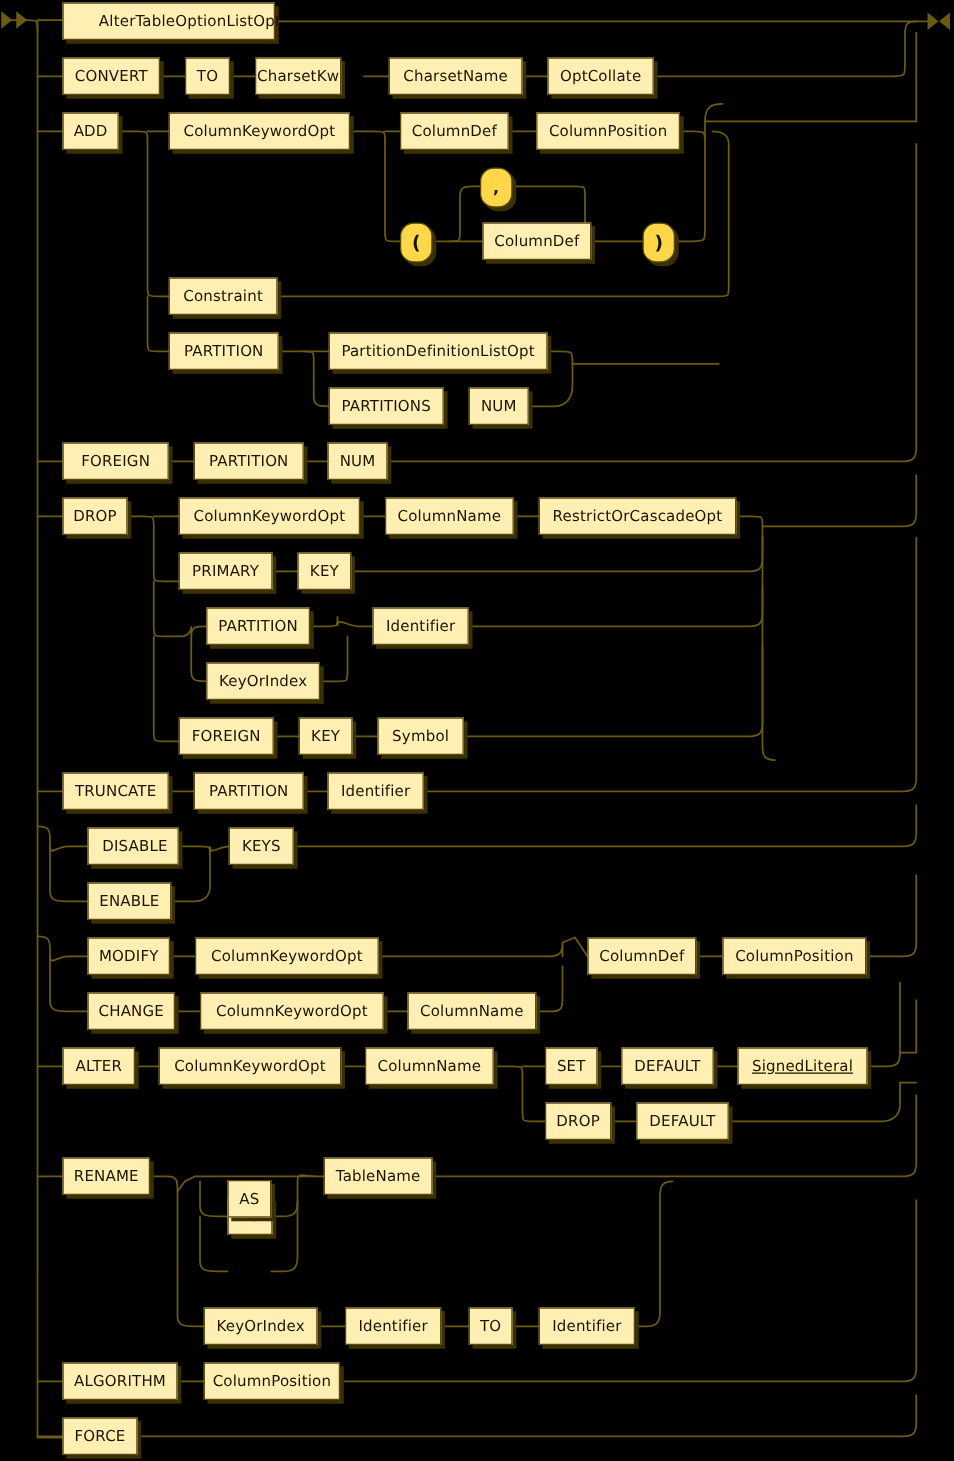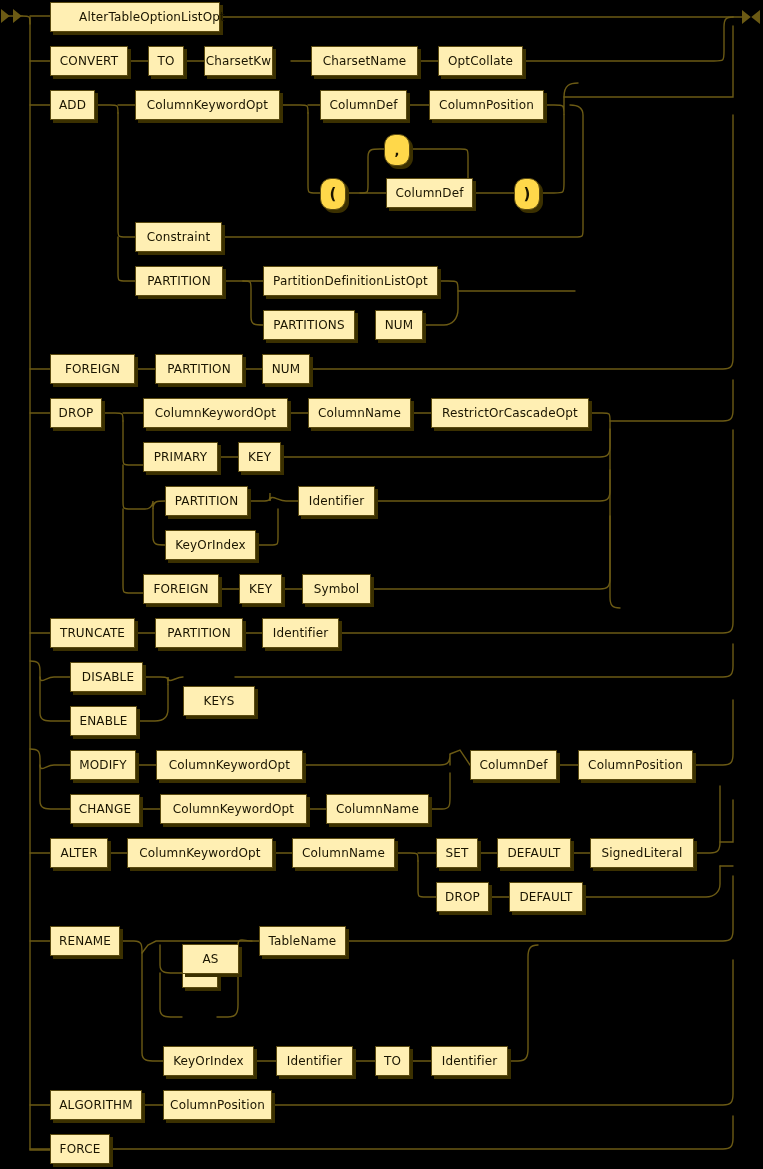--- a/index.html
+++ b/index.html
@@ -199,41 +199,41 @@
       <div class="node" style="left: 165px; top: 486px; width: 83px;">PARTITION</div>
       <div class="node" style="left: 298px; top: 486px; width: 77px;">Identifier</div>
       <div class="node" style="left: 165px; top: 530px; width: 91px;">KeyOrIndex</div>
       <div class="node" style="left: 143px; top: 574px; width: 76px;">FOREIGN</div>
       <div class="node" style="left: 239px; top: 574px; width: 43px;">KEY</div>
       <div class="node" style="left: 302px; top: 574px; width: 69px;">Symbol</div>
       <div class="node" style="left: 50px; top: 618px; width: 85px;">TRUNCATE</div>
       <div class="node" style="left: 155px; top: 618px; width: 88px;">PARTITION</div>
       <div class="node" style="left: 262px; top: 618px; width: 77px;">Identifier</div>
       <div class="node" style="left: 70px; top: 662px; width: 73px; padding-left: 12px;">DISABLE</div>
-      <div class="node" style="left: 183px; top: 662px; width: 72px; margin-top: 24px;">KEYS</div>
+      <div class="node" style="left: 183px; top: 662px; width: 52px;">KEYS</div>
       <div class="node" style="left: 70px; top: 706px; width: 67px;">ENABLE</div>
       <div class="node" style="left: 70px; top: 750px; width: 66px;">MODIFY</div>
       <div class="node" style="left: 156px; top: 750px; width: 147px;">ColumnKeywordOpt</div>
       <div class="node" style="left: 470px; top: 750px; width: 87px;">ColumnDef</div>
       <div class="node" style="left: 578px; top: 750px; width: 115px;">ColumnPosition</div>
       <div class="node" style="left: 70px; top: 794px; width: 70px;">CHANGE</div>
       <div class="node" style="left: 160px; top: 794px; width: 147px;">ColumnKeywordOpt</div>
       <div class="node" style="left: 326px; top: 794px; width: 103px;">ColumnName</div>
       <div class="node" style="left: 50px; top: 838px; width: 58px;">ALTER</div>
       <div class="node" style="left: 127px; top: 838px; width: 146px;">ColumnKeywordOpt</div>
       <div class="node" style="left: 292px; top: 838px; width: 103px;">ColumnName</div>
       <div class="node" style="left: 436px; top: 838px; width: 42px;">SET</div>
       <div class="node" style="left: 497px; top: 838px; width: 74px;">DEFAULT</div>
-      <div class="node" style="left: 590px; top: 838px; width: 104px;">SignedLiteral</div>
+      <div class="node" style="left: 590px; top: 838px; width: 104px; text-decoration: underline;">SignedLiteral</div>
       <div class="node" style="left: 436px; top: 882px; width: 53px;">DROP</div>
       <div class="node" style="left: 509px; top: 882px; width: 74px;">DEFAULT</div>
       <div class="node" style="left: 50px; top: 926px; width: 70px;">RENAME</div>
       <div class="node" style="left: 259px; top: 926px; width: 87px;">TableName</div>
       <div class="node" style="left: 182px; top: 958px; width: 36px;">TO</div>
-      <div class="node" style="left: 182px; top: 944px; width: 57px;">AS</div>
+      <div class="node" style="left: 182px; top: 944px; width: 35px;">AS</div>
       <div class="node" style="left: 163px; top: 1046px; width: 91px;">KeyOrIndex</div>
       <div class="node" style="left: 276px; top: 1046px; width: 77px;">Identifier</div>
       <div class="node" style="left: 375px; top: 1046px; width: 35px;">TO</div>
       <div class="node" style="left: 431px; top: 1046px; width: 77px;">Identifier</div>
       <div class="node" style="left: 50px; top: 1090px; width: 92px;">ALGORITHM</div>
       <div class="node" style="left: 163px; top: 1090px; width: 109px;">ColumnPosition</div>
       <div class="node" style="left: 50px; top: 1134px; width: 60px;">FORCE</div>
     </div>
 
 </div>

